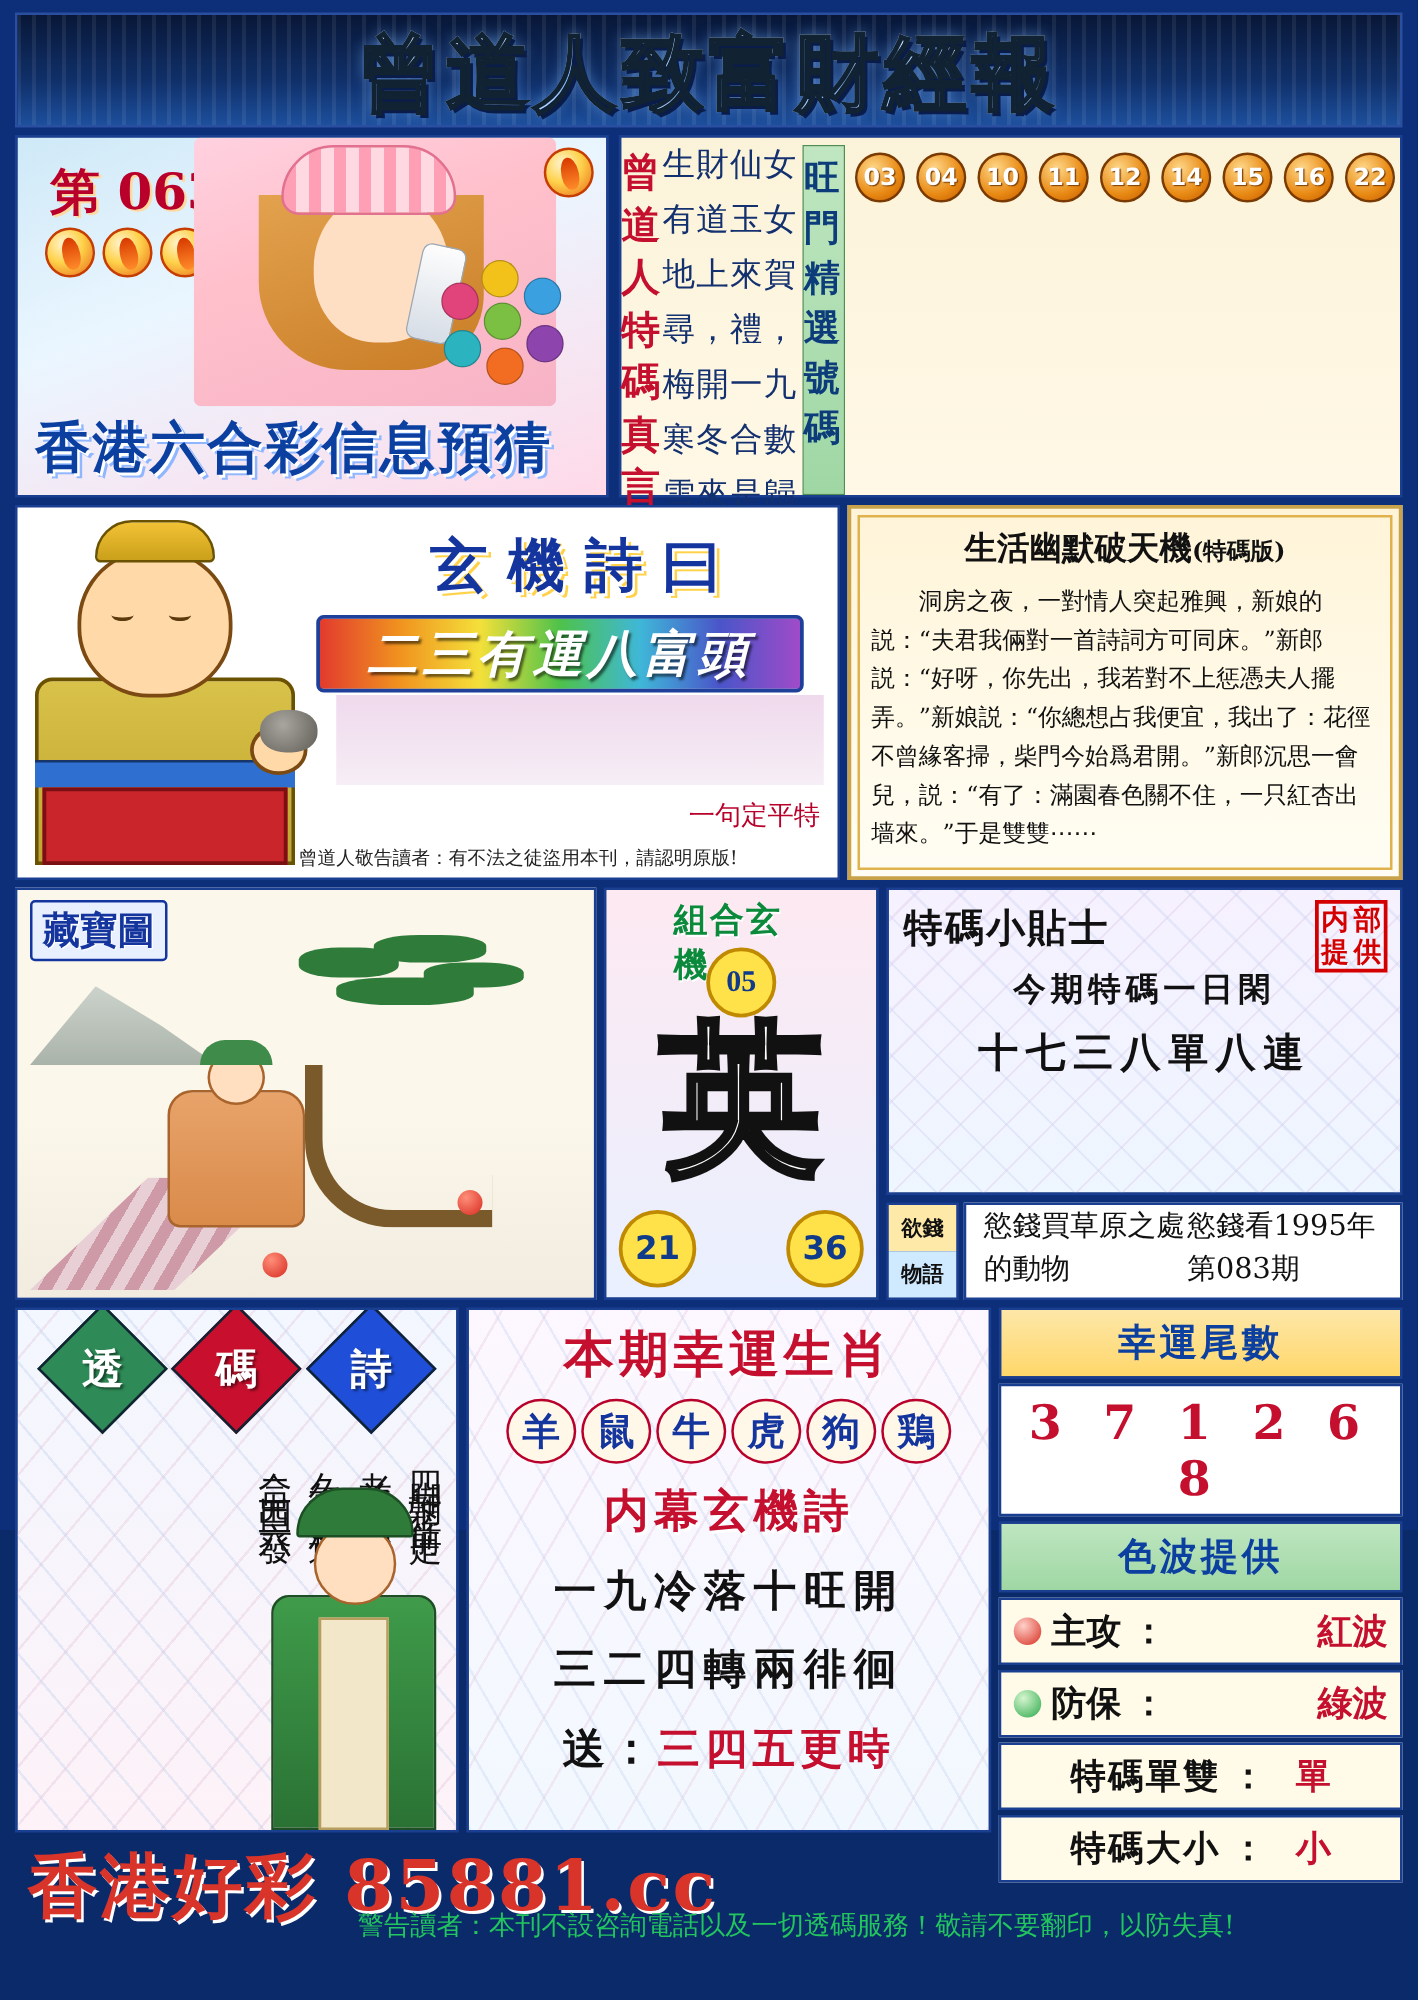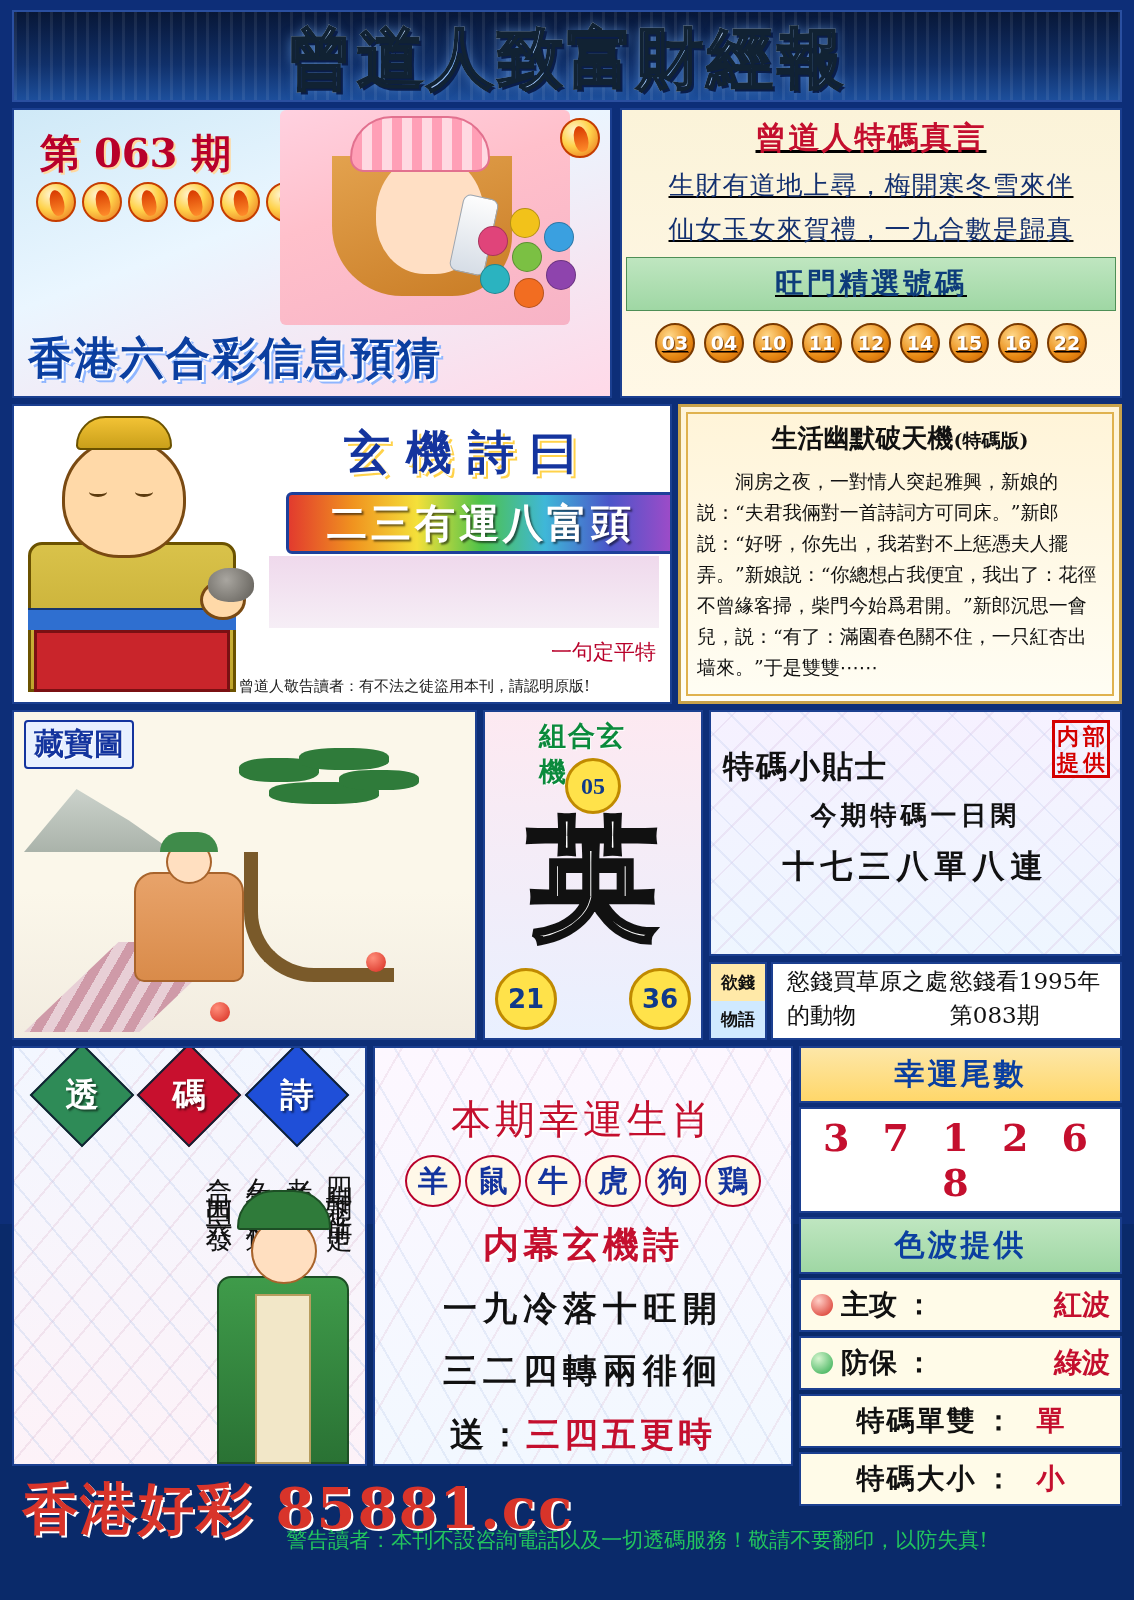--- a/index.html
+++ b/index.html
@@ -113,21 +113,21 @@
     position: absolute; left: 14px; bottom: 8px;
     font-family: "DejaVu Serif", serif; font-weight: bold;
     font-size: 44px; letter-spacing: 2px;
     color: #0b3fa0;
     text-shadow: 2px 2px 0 #fff, 4px 4px 0 #8fb6ff;
   }
   .topright {
     flex: 1; margin-left: 8px;
     border: 2px solid #1b3f90;
     background: linear-gradient(180deg,#fbf3d9,#fff8e6);
-    display: flex; flex-direction: column; text-decoration: underline;
+    display: flex; flex-direction: row;
   }
   .tr-title {
     text-align: center; font-family: "DejaVu Serif", serif; font-weight: bold;
     font-size: 31px; color: #c40f2e; padding: 7px 0 4px;
     letter-spacing: 2px;
   }
   .tr-poem {
     font-family: "DejaVu Serif", serif; font-size: 26px; color: #13306f;
     text-align: center; line-height: 44px; letter-spacing: 1px;
   }
@@ -168,27 +168,28 @@
   .om-skirt { position:absolute; left: 16px; top: 218px; width: 196px; height: 62px; background:#c9252b; border:3px solid #7a1013;}
   .om-hand { position:absolute; right: 2px; top: 168px; width: 46px; height: 40px; background:#ffd9a8; border:3px solid #7a4a12; border-radius: 50%;}
   .om-rock { position:absolute; right: -6px; top: 156px; width: 46px; height: 34px; background: radial-gradient(circle at 40% 35%, #a9a6a0, #5e5b55); border-radius: 45%;}
   .poem-title {
     position: absolute; left: 330px; top: 16px;
     font-family: "DejaVu Serif", serif; font-weight: bold; font-size: 46px;
     letter-spacing: 16px; color: #14349e;
     text-shadow: 2px 2px 0 #fff, 4px 4px 0 #ffd24a;
   }
   .poem-bar {
-    position: absolute; left: 272px; top: 86px; width: 390px; height: 62px;
+    position: absolute; left: 239px; top: 86px; width: 390px; height: 62px;
     border: 3px solid #1e3f9a; border-radius: 6px;
     background: linear-gradient(90deg,#e23b2e,#f0931f,#f4e03a,#4ec24a,#3fb7d8,#4a55c9,#a04bc8);
     display: flex; align-items: center; justify-content: center;
     font-family: "DejaVu Serif", serif; font-weight: bold; font-size: 40px;
     color: #fff; letter-spacing: 4px;
     text-shadow: 2px 2px 2px rgba(0,0,0,.55);
+    font-style: italic;
   }
   .poem-shade {
     position: absolute; left: 255px; top: 150px; width: 390px; height: 72px;
     background: linear-gradient(180deg,#efd9ec,#f6eef6);
   }
   .poem-note {
     position: absolute; right: 14px; top: 232px;
     font-family: "DejaVu Serif", serif; font-size: 21px; color: #b8002a;
   }
   .poem-warn {
@@ -272,21 +273,21 @@
   .tips {
     flex: 1; border: 2px solid #1b3f90; position: relative;
     background:
       repeating-linear-gradient(45deg, rgba(200,210,240,.35) 0 2px, transparent 2px 26px),
       repeating-linear-gradient(-45deg, rgba(220,200,230,.35) 0 2px, transparent 2px 26px),
       linear-gradient(180deg,#f6f1ff,#eef6ff);
     padding: 10px 12px;
   }
   .tips-title {
     font-family: "DejaVu Serif", serif; font-weight: bold; font-size: 31px;
-    color: #111; letter-spacing: 2px; margin-top: 24px;
+    color: #111; letter-spacing: 2px;
   }
   .tips-l1 {
     font-family: "DejaVu Serif", serif; font-weight: bold; font-size: 26px;
     color: #111; margin-top: 10px; letter-spacing: 4px; text-align:center;
   }
   .tips-l2 {
     font-family: "DejaVu Serif", serif; font-weight: bold; font-size: 32px;
     color: #111; margin-top: 12px; letter-spacing: 6px; text-align:center;
   }
   .stamp {
@@ -352,22 +353,22 @@
   .monk-inner { position:absolute; left: 48px; top: 110px; width: 56px; height: 170px; background:#f2e7c8; border:2px solid #b79d5e;}
   .zodiac {
     width: 420px; margin-left: 6px; border: 2px solid #1b3f90;
     background:
       repeating-linear-gradient(60deg, rgba(190,205,235,.3) 0 2px, transparent 2px 32px),
       repeating-linear-gradient(-60deg, rgba(225,195,215,.3) 0 2px, transparent 2px 32px),
       linear-gradient(180deg,#fdf7ff,#f2f8ff);
     padding: 8px 6px; text-align: center;
   }
   .z-title {
-    font-family: "DejaVu Serif", serif; font-weight: normal; font-size: 40px;
-    color: #c40f2e; letter-spacing: 4px; text-shadow: 2px 2px 0 #fff; margin-top: 36px;
+    font-family: "DejaVu Serif", serif; font-weight: bold; font-size: 40px;
+    color: #c40f2e; letter-spacing: 4px; text-shadow: 2px 2px 0 #fff;
   }
   .z-animals { display: flex; justify-content: center; gap: 4px; margin-top: 8px; }
   .z-animals span {
     width: 56px; height: 52px; border: 2px solid #b8002a; border-radius: 50%;
     display: flex; align-items: center; justify-content: center;
     font-family: "DejaVu Serif", serif; font-weight: bold; font-size: 30px;
     color: #14349e; background: #fff8e8;
   }
   .z-sub {
     font-family: "DejaVu Serif", serif; font-weight: bold; font-size: 36px;

